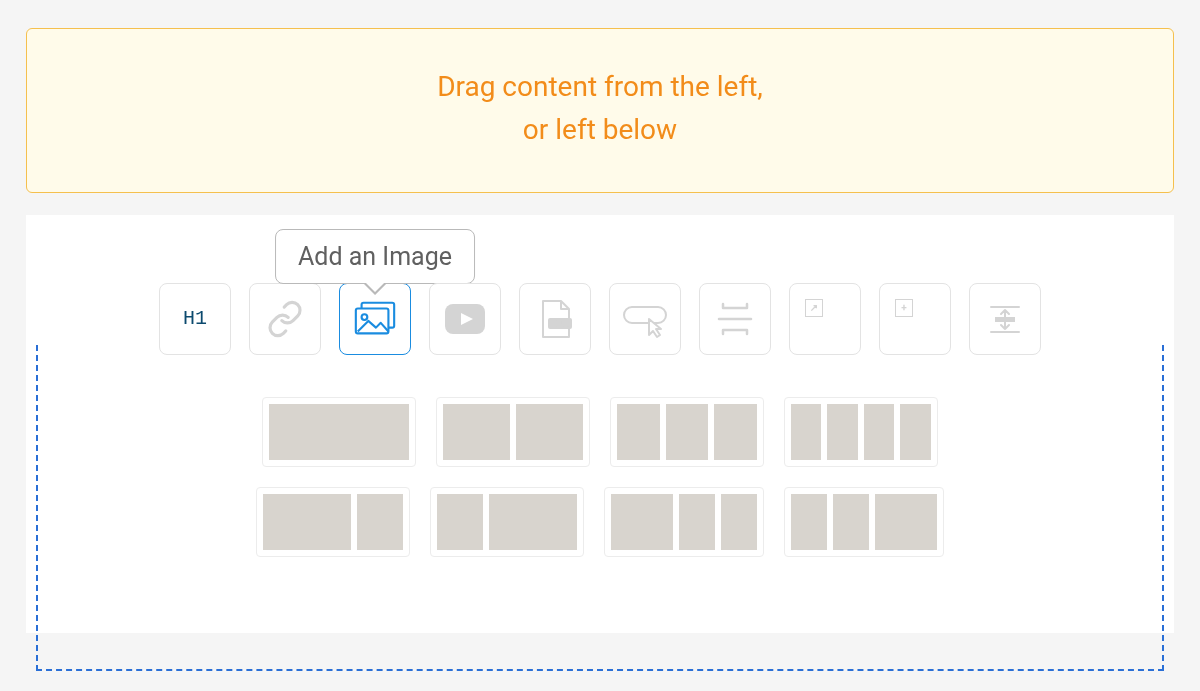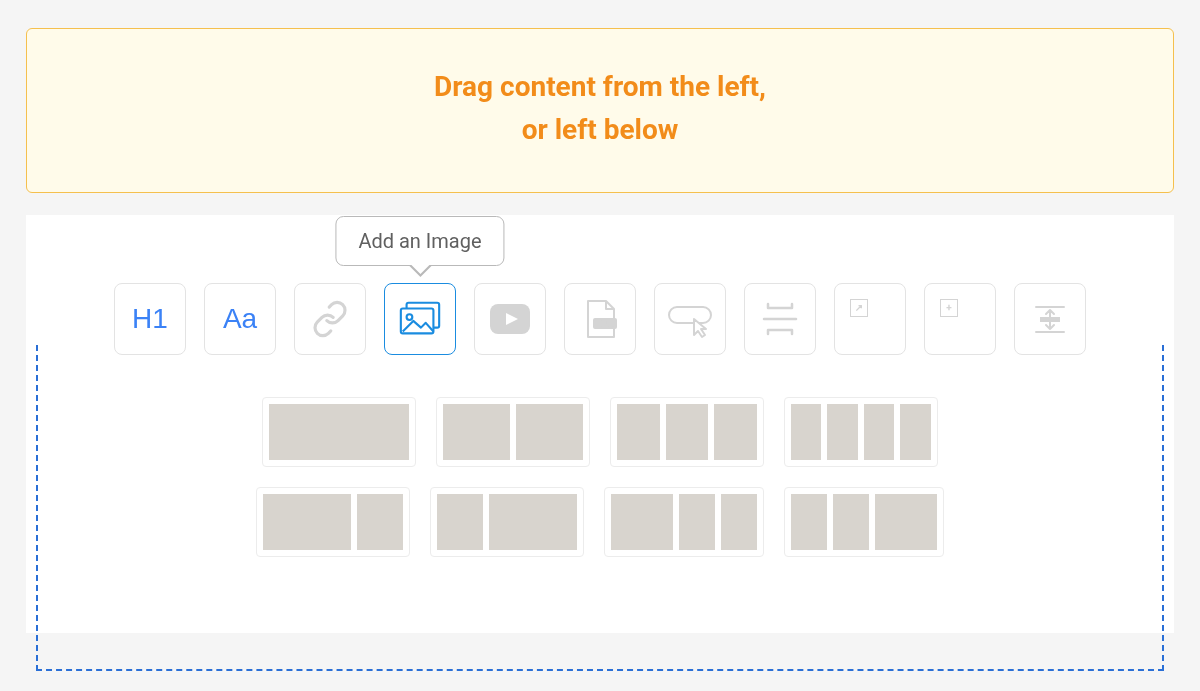--- a/index.html
+++ b/index.html
@@ -13,21 +13,21 @@
   .banner {
     margin: 28px 26px 22px 26px;
     background: #fffbea;
     border: 1px solid #f5c04e;
     border-radius: 6px;
     padding: 36px 25px 40px;
     text-align: center;
     color: #f28c1a;
     font-size: 28px;
     line-height: 1.55;
-    font-weight: 700;
+    font-weight: 400;
   }
 
   
   .stage {
     position: relative;
     margin: 0 26px;
     height: 456px;
   }
   .white-panel {
     position: absolute;
@@ -64,39 +64,38 @@
     color: #d4d4d4;
     cursor: pointer;
     position: relative;
   }
   .tool.active {
     border-color: #1a8ce0;
     color: #1a8ce0;
   }
   .tool svg { display: block; }
   .tool .txt {
-    font-size: 28px;
+    font-size: 20px;
     font-weight: 400;
-    color: #3b82f6;
-    font-family: Liberation Sans, sans-serif;
+    color: #0c4a6e;
+    font-family: Liberation Mono, monospace;
   }
 
   
   .tooltip {
     position: absolute;
     bottom: 100%;
     left: 50%;
     transform: translateX(-50%);
-    margin-bottom: 18px;
     white-space: nowrap;
     background: #fff;
     border: 1px solid #b9b9b9;
     border-radius: 8px;
     padding: 12px 22px;
-    font-size: 20px;
+    font-size: 25px;
     color: #606060;
   }
   .tooltip::after, .tooltip::before {
     content: "";
     position: absolute;
     top: 100%;
     left: 50%;
     transform: translateX(-50%);
     border-style: solid;
   }
@@ -160,23 +159,20 @@
 <div class="stage">
   <div class="white-panel"></div>
   <div class="drop-zone"></div>
 
   <div class="toolbar">
 
     <div class="tool">
       <span class="txt">H1</span>
     </div>
 
-    <div class="tool">
-      <span class="txt">Aa</span>
-    </div>
 
     <div class="tool">
       <svg width="38" height="38" viewBox="0 0 24 24" fill="none" stroke="currentColor" stroke-width="2" stroke-linecap="round" stroke-linejoin="round">
         <path d="M10 13a5 5 0 0 0 7.07 0l3-3a5 5 0 0 0-7.07-7.07l-1.5 1.5"></path>
         <path d="M14 11a5 5 0 0 0-7.07 0l-3 3a5 5 0 0 0 7.07 7.07l1.5-1.5"></path>
       </svg>
     </div>
 
     <div class="tool active">
       <div class="tooltip">

